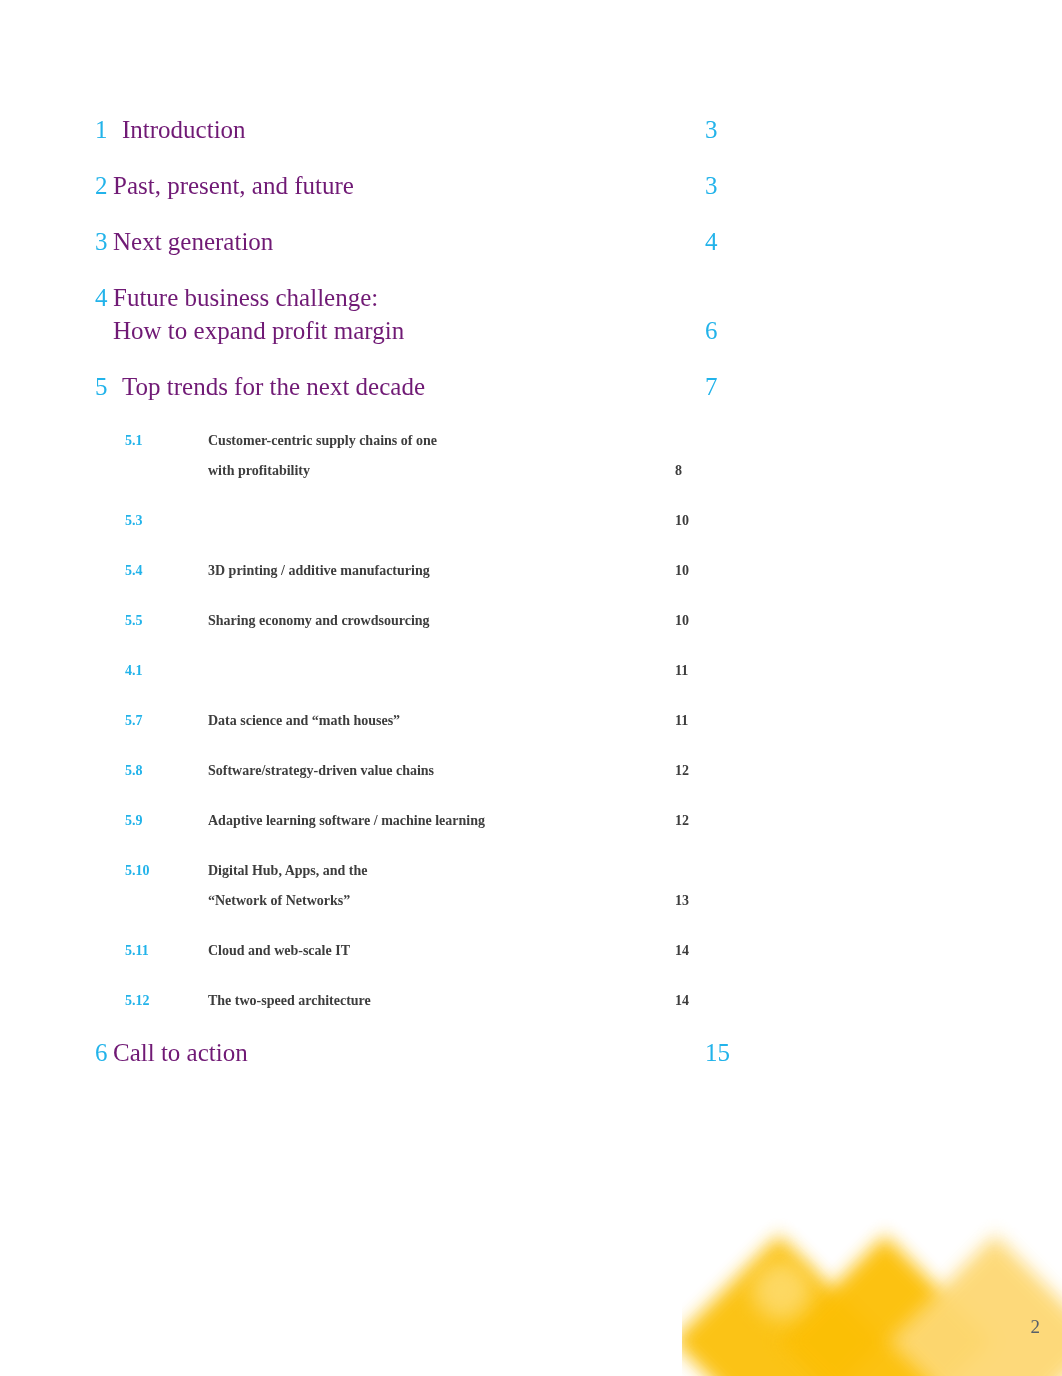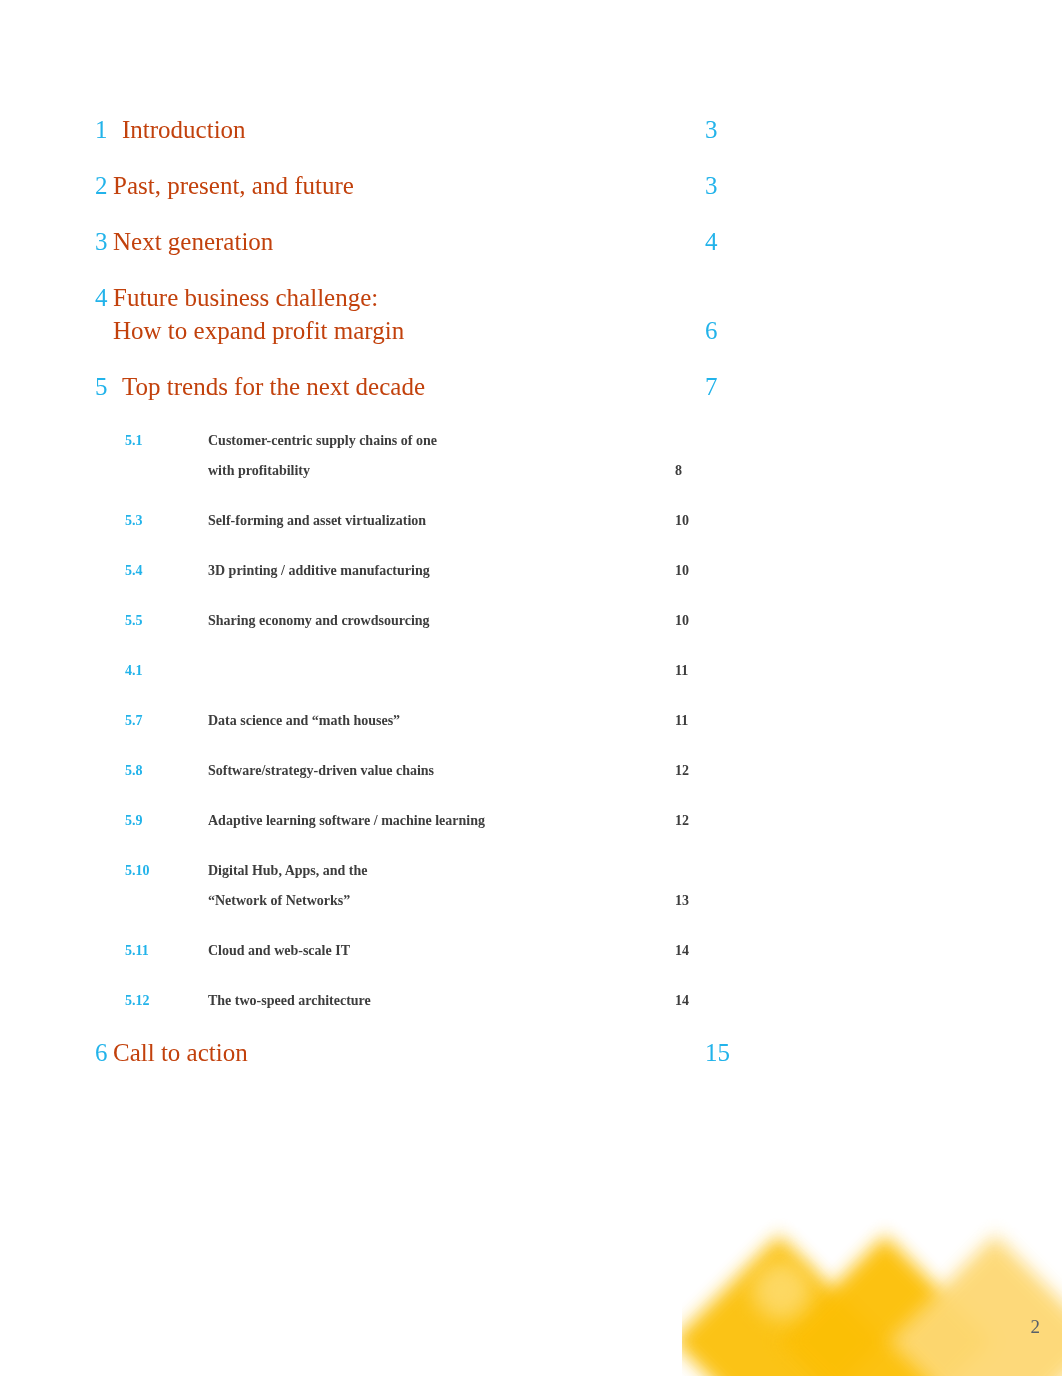--- a/index.html
+++ b/index.html
@@ -37,21 +37,21 @@
     margin-bottom: 23px;
     font-size: 25px;
     line-height: 33px;
     color: #22b3ea;
   }
   .row.level1 .num {
     flex: 0 0 auto;
     color: #22b3ea;
   }
   .row.level1 .title {
-    color: #c2410c;
+    color: #701a75;
   }
   .row.level1 .page-no {
     color: #22b3ea;
   }
 
   
   .gap-wide .num { width: 27px; }
   .gap-narrow .num { width: 18px; }
 
   
@@ -180,21 +180,20 @@
         <span class="page-no">7</span>
       </div>
       <div class="row level2">
         <span class="num">5.1</span>
         <span class="title">Customer-centric supply chains of one
 with profitability</span>
         <span class="page-no bottom">8</span>
       </div>
       <div class="row level2">
         <span class="num">5.3</span>
-        <span class="title">Self-forming and asset virtualization</span>
         <span class="page-no">10</span>
       </div>
       <div class="row level2">
         <span class="num">5.4</span>
         <span class="title">3D printing / additive manufacturing</span>
         <span class="page-no">10</span>
       </div>
       <div class="row level2">
         <span class="num">5.5</span>
         <span class="title">Sharing economy and crowdsourcing</span>

